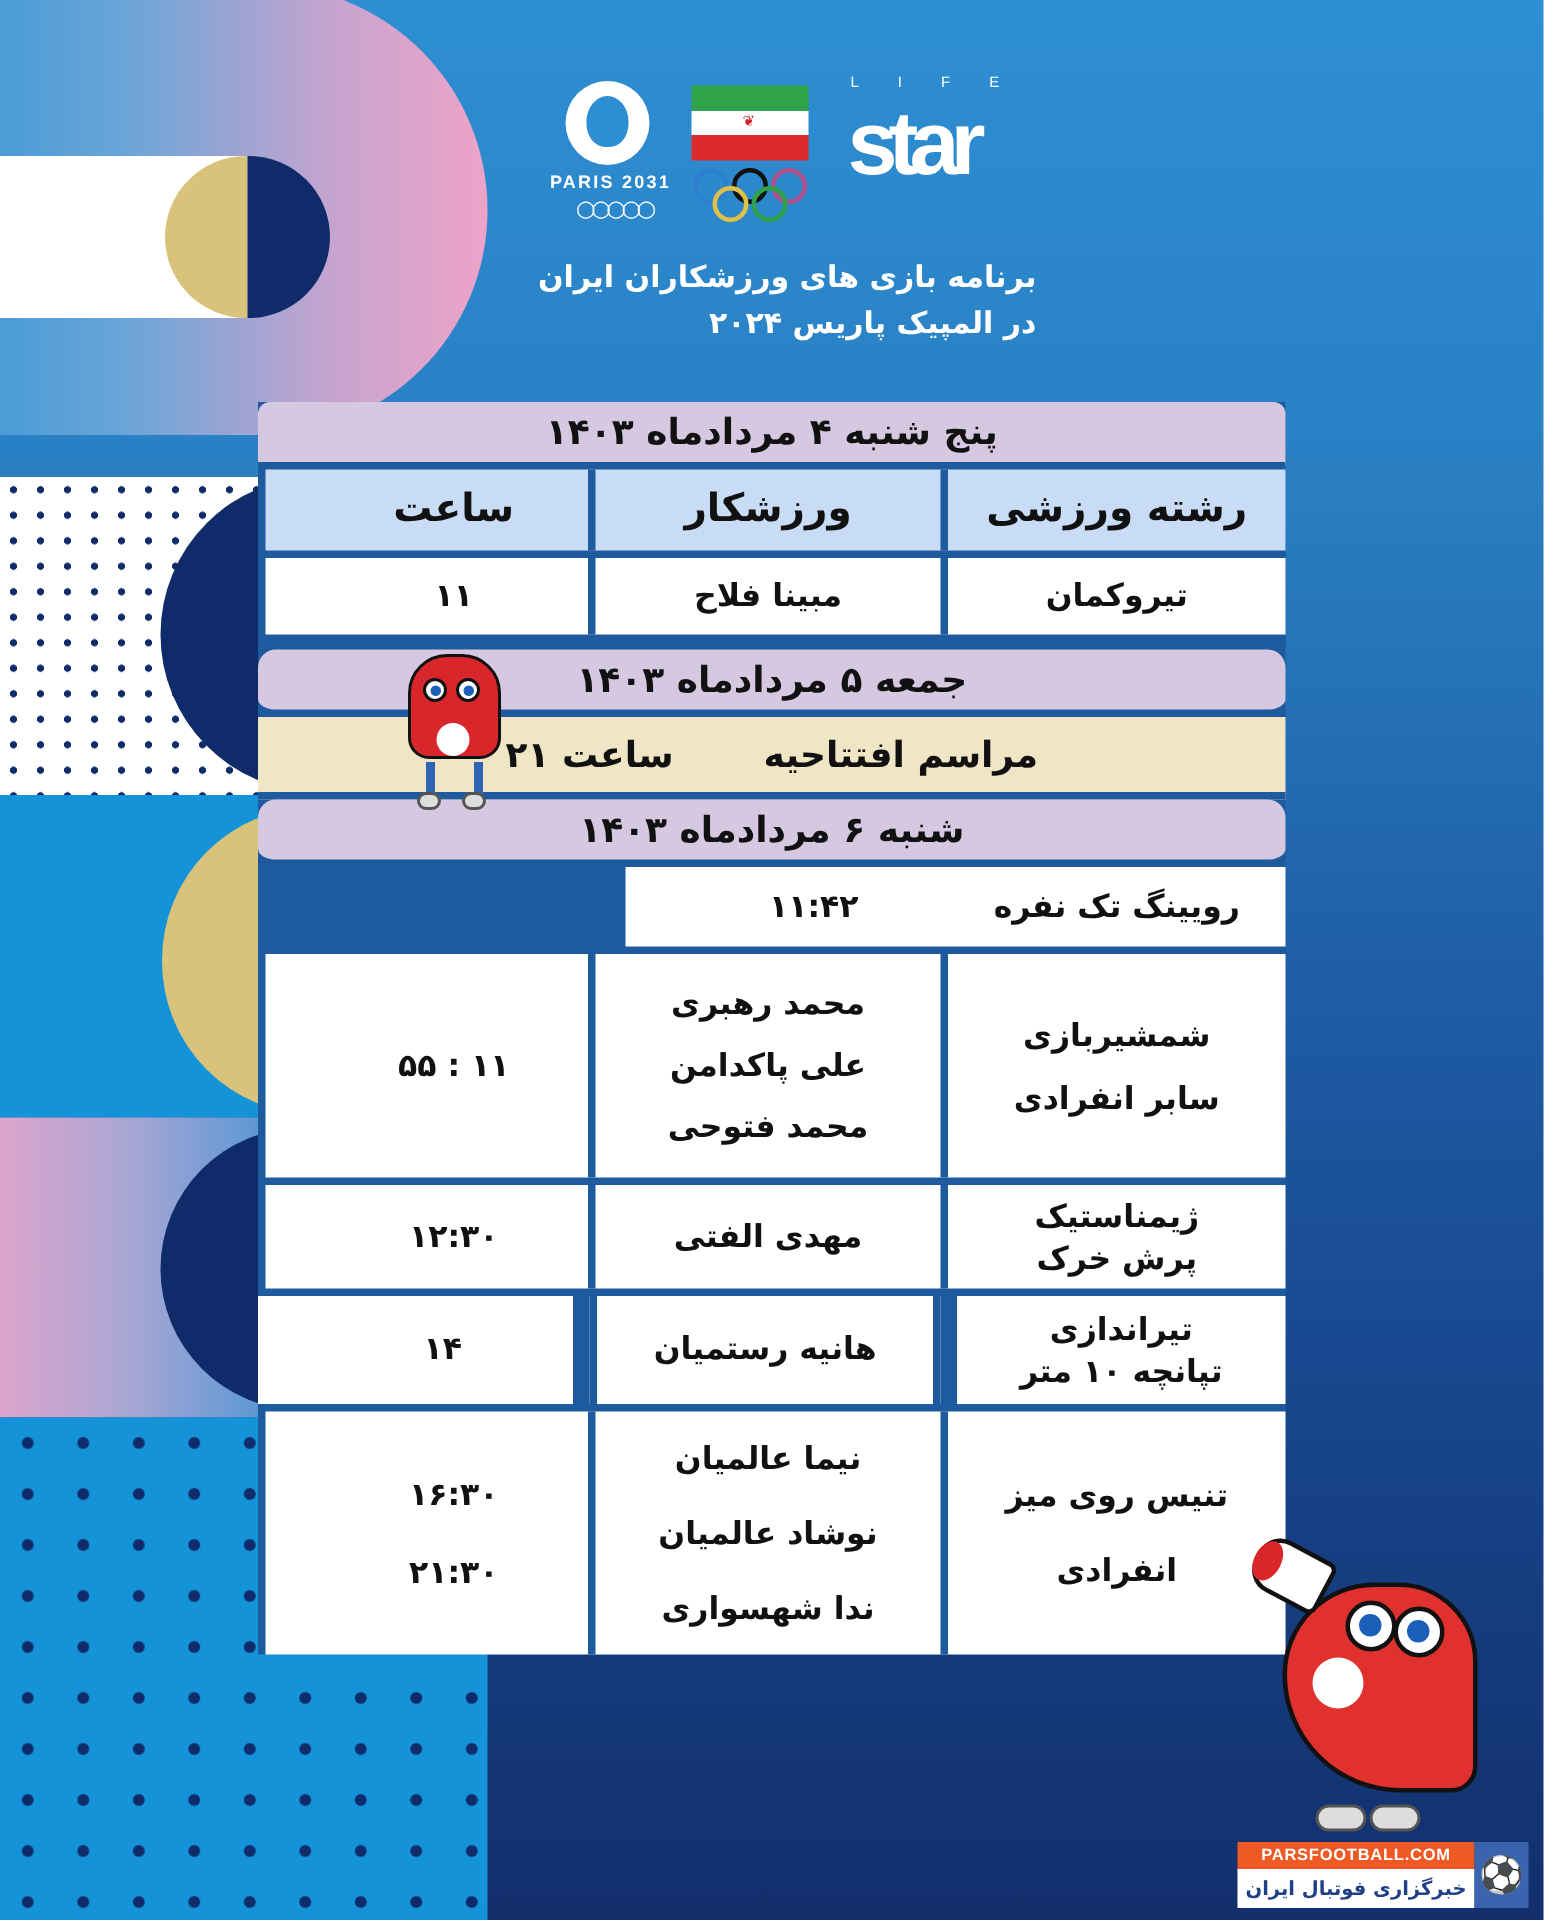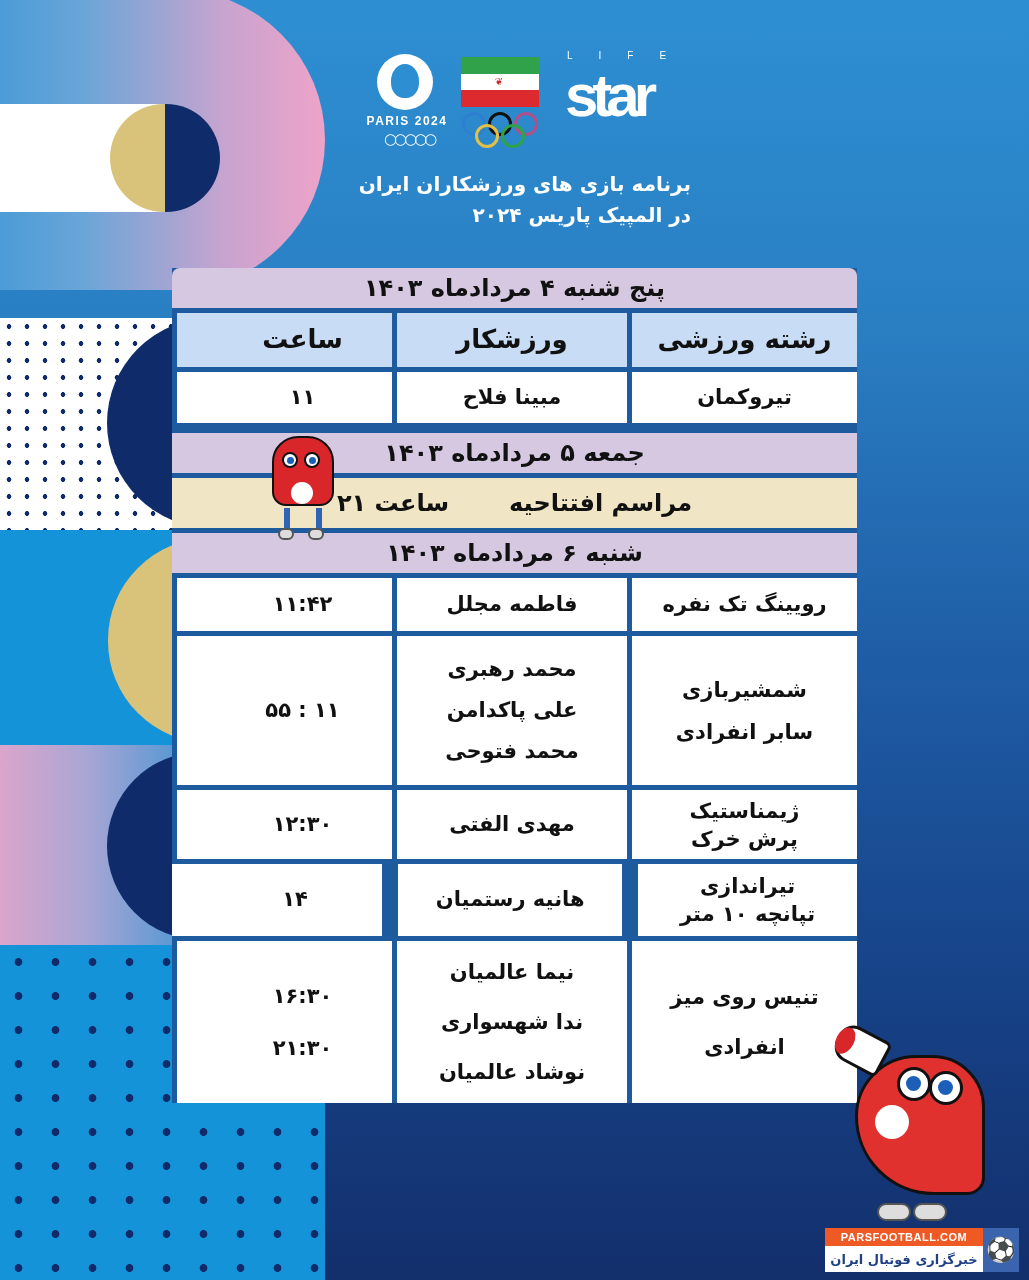--- a/index.html
+++ b/index.html
@@ -109,21 +109,21 @@
   .cell {
     display: flex; flex-direction: column; justify-content: center; align-items: center;
     color: #111; font-weight: bold; font-size: 21px; text-align: center; line-height: 1.2;
     background: #ffffff;
   }
   .c1 { width: 215px; padding-left: 36px; }
   .c2 { width: 240px; border-right: 5px solid #1e5a9e; border-left: 5px solid #1e5a9e; }
   .c3 { width: 225px; }
   .day-row {
     background: #d6c8e1; height: 45px; display: flex; align-items: center; justify-content: center;
-    font-size: 24px; font-weight: bold; color: #111; border-bottom: 5px solid #1e5a9e;
+    font-size: 24px; font-weight: bold; color: #111; border-bottom: 5px solid #1e5a9e; border-radius: 12px;
   }
   .day-row.first { border-radius: 8px 8px 0 0; }
   .head-row .cell { background: #c8dcf5; height: 54px; font-size: 26px; }
   .event-row {
     background: #f0e6c6; height: 55px; display: flex; align-items: center; justify-content: center;
     font-size: 24px; font-weight: bold; color: #111; border-bottom: 5px solid #1e5a9e; gap: 60px;
   }
   .cell .line { display: block; }
   .cell.multi { line-height: 41px; }
 
@@ -202,21 +202,21 @@
 <div class="abs deco-dots-white"></div>
 <div class="abs deco-navy-semi"></div>
 <div class="abs deco-lightblue"></div>
 <div class="abs deco-gold-semi"></div>
 <div class="abs deco-pink-bar"></div>
 <div class="abs deco-navy-semi2"></div>
 <div class="abs deco-dots-blue"></div>
 
 <div class="abs logo-paris">
   <div class="flame"></div>
-  <div class="txt">PARIS 2024</div>
+  <div class="txt">PARIS 2031</div>
   <div class="rings">○○○○○</div>
 </div>
 
 <div class="abs flag">
   <div class="g"></div>
   <div class="w">
       <span>❦</span>
     </div>
   <div class="r"></div>
 </div>
@@ -256,21 +256,20 @@
   <div class="day-row">جمعه ۵ مردادماه ۱۴۰۳</div>
   <div class="event-row">
     <span>مراسم افتتاحیه</span>
     <span>ساعت ۲۱</span>
   </div>
 
   <div class="day-row">شنبه ۶ مردادماه ۱۴۰۳</div>
 
   <div class="row" style="height:58px;">
     <div class="cell c3">رویینگ تک نفره</div>
-    <div class="cell c2">فاطمه مجلل</div>
     <div class="cell c1">۱۱:۴۲</div>
   </div>
 
   <div class="row" style="height:154px;">
     <div class="cell c3" style="line-height:42px;">
       <span class="line">شمشیربازی</span>
       <span class="line">سابر انفرادی</span>
     </div>
     <div class="cell c2 multi">
       <span class="line">محمد رهبری</span>
@@ -298,22 +297,22 @@
     <div class="cell c1">۱۴</div>
   </div>
 
   <div class="row" style="height:162px;">
     <div class="cell c3 multi" style="line-height:50px;">
       <span class="line">تنیس روی میز</span>
       <span class="line">انفرادی</span>
     </div>
     <div class="cell c2 multi" style="line-height:50px;">
       <span class="line">نیما عالمیان</span>
+      <span class="line">نوشاد عالمیان</span>
       <span class="line">ندا شهسواری</span>
-      <span class="line">نوشاد عالمیان</span>
     </div>
     <div class="cell c1 multi" style="line-height:52px;">
       <span class="line">۱۶:۳۰</span>
       <span class="line">۲۱:۳۰</span>
     </div>
   </div>
 </div>
 
 <div class="abs mascot-small">
   <div class="body"></div>

